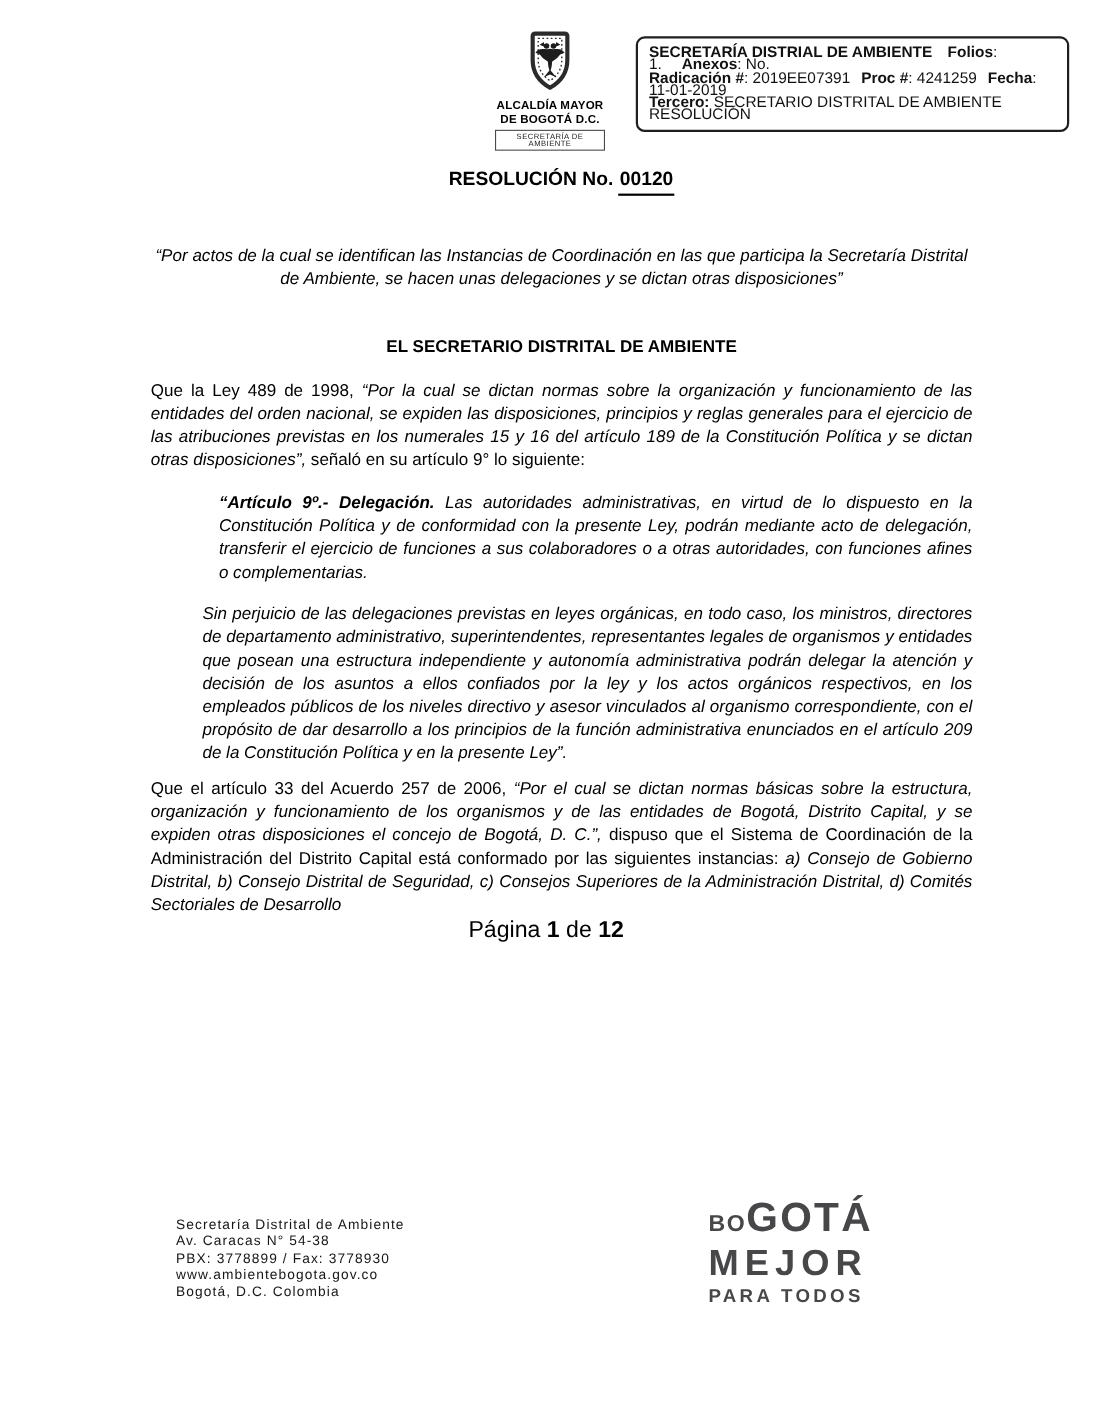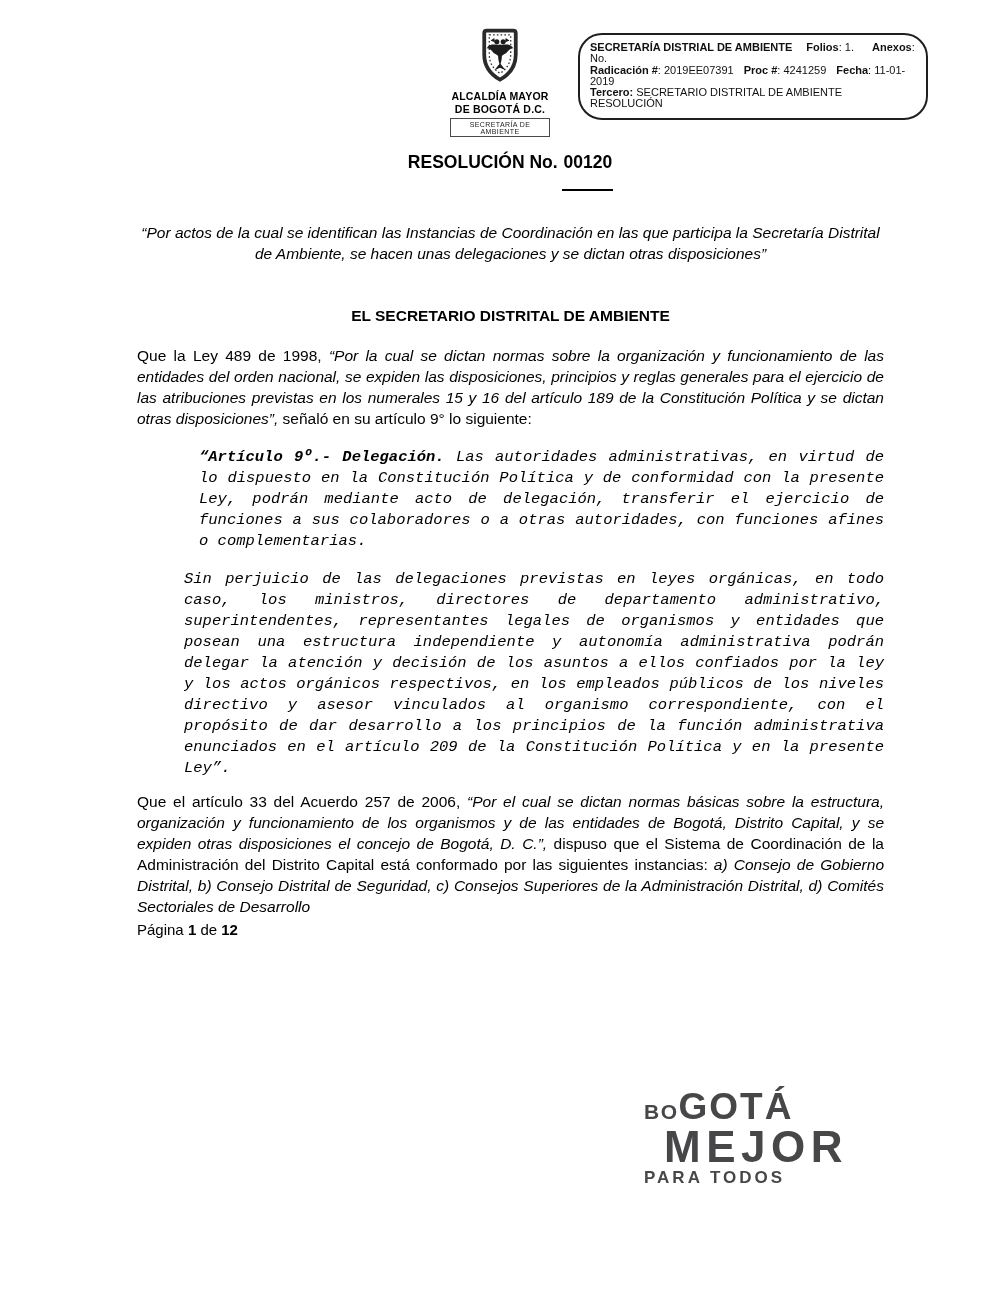--- a/index.html
+++ b/index.html
@@ -8,55 +8,55 @@
 
   .page { position:relative; width:1000px; height:1294px; background:#ffffff; overflow:hidden; }
 
   
   .crest { position:absolute; left:450px; top:26px; width:100px; text-align:center; }
   .crest svg { display:block; margin:0 auto; }
   .crest-name { font-weight:bold; font-size:10.5px; line-height:12.5px; margin-top:2px; letter-spacing:.2px; }
   .crest-dept { border:1px solid #4a4a4a; font-size:7px; letter-spacing:.4px; padding:2px 1px 1px; margin-top:3px; color:#222; }
 
   
-  .stamp { position:absolute; left:578px; top:33px; width:350px; height:87px;
-           border:2.5px solid #1f1f1f; border-radius:24px; padding:7px 10px 0;
-           font-size:11px; line-height:11.3px; color:#111; }
+  .stamp { position:absolute; left:578px; top:33px; width:394px; height:87px;
+           border:2.5px solid #1f1f1f; border-radius:8px; padding:7px 10px 0;
+           font-size:14px; line-height:11.3px; color:#111; }
   .stamp b { font-weight:bold; }
   .sp14 { margin-right:14px; }
   .sp18 { margin-right:18px; }
   .sp10 { margin-right:10px; }
 
   
   .doc-body { position:absolute; left:137px; top:150px; width:747px; font-size:15.5px; line-height:21px; }
   .doc-title { text-align:center; font-size:17.5px; line-height:25px; font-weight:bold; }
-  .doc-title .num { border-bottom:2px solid #000; padding:0 1px 17px; }
+  .doc-title .num { border-bottom:2px solid #000; padding:0 1px 4px; }
   .subject { margin-top:47px; text-align:center; font-style:italic; }
   .authority { margin-top:41px; text-align:center; font-weight:bold; }
   .preamble { margin-top:36px; text-align:center; }
   .section-head { margin-top:47px; text-align:center; font-weight:bold; }
   .para { margin-top:19px; text-align:justify; }
-  .bq { margin-left:62px; text-align:justify;font-family:Liberation Mono, monospace; }
+  .bq { margin-left:62px; text-align:justify; }
   .bq1 { margin-top:18px; }
   .bq2 { margin-top:17px;margin-left:47px; }
   .p2 { margin-top:12px; }
   i { font-style:italic; }
   .bi { font-style:italic; font-weight:bold; }
-  .page-num { margin-top:2px; text-align:left; font-size:15px; padding-right:28px; }
+  .page-num { margin-top:2px; text-align:center; font-size:21px; padding-right:28px; }
   .page-num b { font-weight:bold; }
 
   
   .footer-address { position:absolute; left:160px; top:1106px; font-size:12.5px;
                     line-height:15.3px; letter-spacing:1px; color:#161616; }
   .slogan { position:absolute; left:644px; top:1090px; width:212px; color:#47474a;
             font-weight:bold; text-align:left; }
   .sl1 { display:flex; align-items:baseline; line-height:34px; }
   .sl1 .bo { font-size:21px; letter-spacing:1.5px; }
   .sl1 .gota { font-size:37px; letter-spacing:2px; }
-  .sl2 { font-size:44px; line-height:38px; letter-spacing:5.5px; margin-top:-1px;margin-left:20px; }
+  .sl2 { font-size:33px; line-height:38px; letter-spacing:5.5px; margin-top:-1px; }
   .sl3 { font-size:17px; line-height:23px; letter-spacing:3px; }
 </style>
 </head>
 <body>
 
 <div class="page">
 
   <div class="crest">
     <svg width="58" height="62" viewBox="0 0 92 96">
       <path d="M25,6 H67 Q71,6 71,10 V44 Q71,70 46,84 Q21,70 21,44 V10 Q21,6 25,6 Z" fill="none" stroke="#2b2b2b" stroke-width="6"></path>
@@ -110,20 +110,27 @@
 
     <p class="para bq bq2"><i>Sin perjuicio de las delegaciones previstas en leyes orgánicas, en todo caso, los ministros, directores de departamento administrativo, superintendentes, representantes legales de organismos y entidades que posean una estructura independiente y autonomía administrativa podrán delegar la atención y decisión de los asuntos a ellos confiados por la ley y los actos orgánicos respectivos, en los empleados públicos de los niveles directivo y asesor vinculados al organismo correspondiente, con el propósito de dar desarrollo a los principios de la función administrativa enunciados en el artículo 209 de la Constitución Política y en la presente Ley”.</i></p>
 
     <p class="para p2"><span>Que el artículo 33 del Acuerdo 257 de 2006, </span><i>“Por el cual se dictan normas básicas sobre la estructura, organización y funcionamiento de los organismos y de las entidades de Bogotá, Distrito Capital, y se expiden otras disposiciones el concejo de Bogotá, D. C.”,</i><span> dispuso que el Sistema de Coordinación de la Administración del Distrito Capital está conformado por las siguientes instancias: </span><i>a) Consejo de Gobierno Distrital, b) Consejo Distrital de Seguridad, c) Consejos Superiores de la Administración Distrital, d) Comités Sectoriales de Desarrollo</i></p>
 
     <div class="page-num">
       <span>Página </span><b>1</b><span> de </span><b>12</b>
     </div>
   </div>
 
+  <div class="footer-address">
+    <div>Secretaría Distrital de Ambiente</div>
+    <div>Av. Caracas N° 54-38</div>
+    <div>PBX: 3778899 / Fax: 3778930</div>
+    <div>www.ambientebogota.gov.co</div>
+    <div>Bogotá, D.C. Colombia</div>
+  </div>
 
   <div class="slogan">
     <div class="sl1">
       <span class="bo">BO</span>
         <span class="gota">GOTÁ</span>
     </div>
     <div class="sl2">MEJOR</div>
     <div class="sl3">PARA TODOS</div>
   </div>
 

